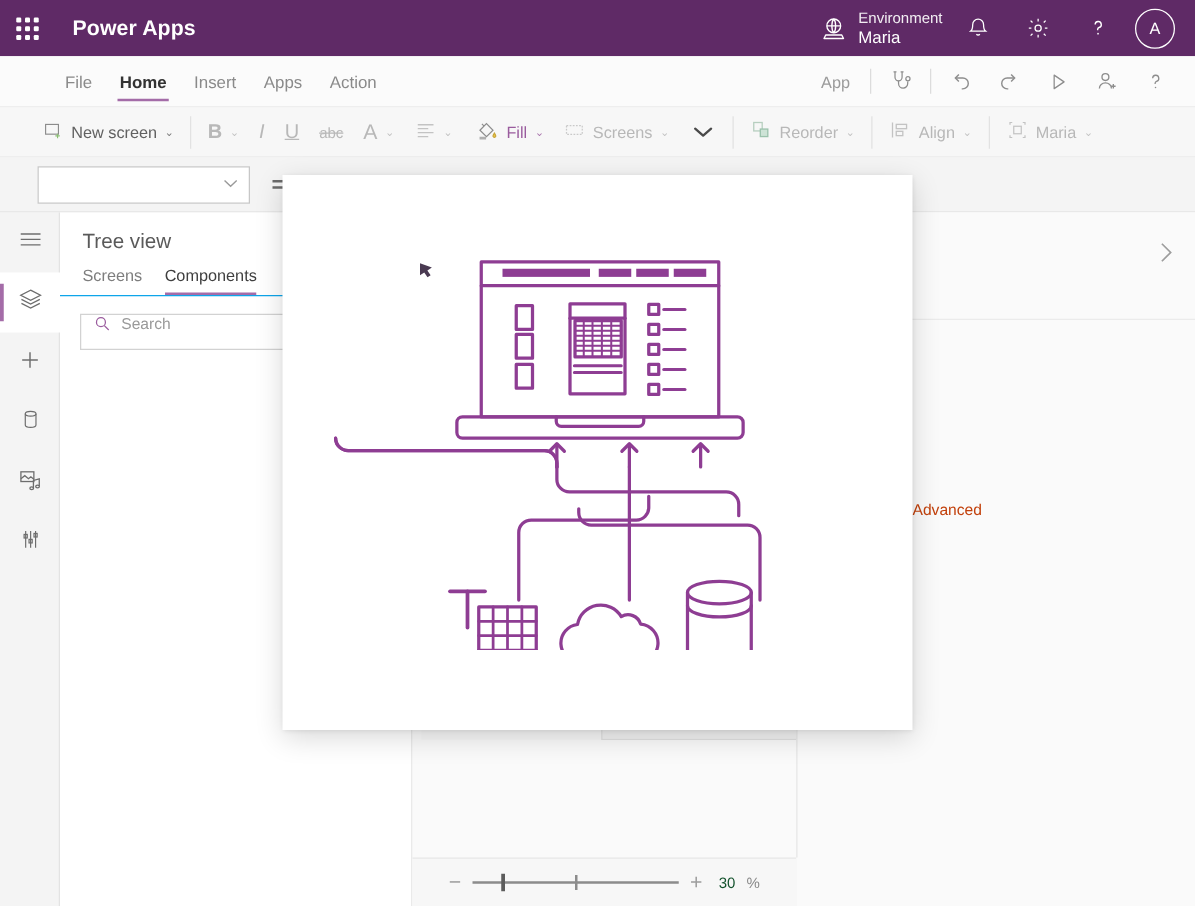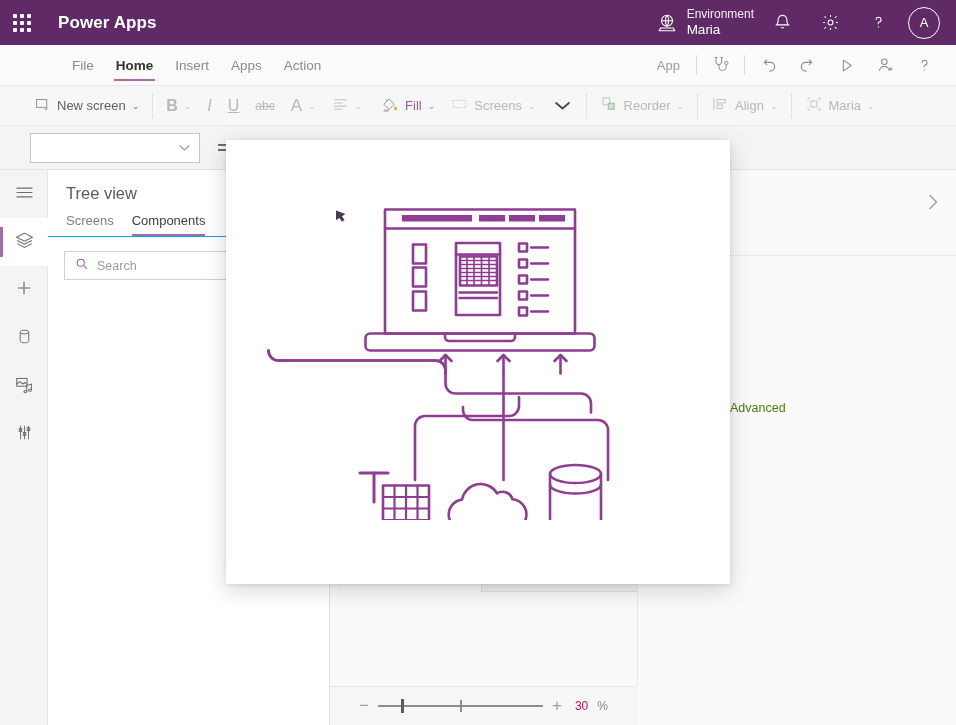--- a/index.html
+++ b/index.html
@@ -48,21 +48,21 @@
     display: flex; align-items: center; justify-content: center;
     font-size: 13px; cursor: pointer; margin-left: 6px; margin-right: 6px;
   }
 
   
   .menubar {
     position: absolute; left: 0; top: 45px; width: 956px; height: 41px;
     background: #fbfbfb; border-bottom: 1px solid #eaeaea;
     display: flex; align-items: center;
   }
-  .menu-items { display: flex; align-items: center; padding-left: 23px; gap: 2px; margin-left: 39px; }
+  .menu-items { display: flex; align-items: center; padding-left: 42px; gap: 2px; }
   .menu-item {
     font-size: 13.5px; color: #8a8a8a; padding: 11px 10px 10px 10px;
     cursor: pointer; position: relative; white-space: nowrap;
   }
   .menu-item.active { color: #333333; font-weight: bold; }
   .menu-item.active::after {
     content: ""; position: absolute; left: 8px; right: 8px; bottom: 2px;
     height: 2.2px; background: #a46ca8;
   }
   .menubar-spacer { flex: 1; }
@@ -138,40 +138,40 @@
     cursor: pointer; position: relative; white-space: nowrap;
   }
   .tree-tab.active { color: #3f3f3f; }
   .tree-tab.active::after {
     content: ""; position: absolute; left: 0; right: 0; bottom: 0;
     height: 2.2px; background: #a46ca8;
   }
   .search-wrap { padding: 14px 16px 0 16px; }
   .search-box {
     height: 29px; border: 1px solid #d2d2d2; background: #fff;
-    display: flex; align-items: center; gap: 8px; padding: 0 10px;
+    display: flex; align-items: flex-start; gap: 8px; padding: 0 10px;
   }
   .search-box .ph { font-size: 12.5px; color: #9a9a9a; }
 
   
   .canvasarea {
     position: absolute; left: 330px; top: 170px; width: 626px; height: 555px;
     background: #fafafa; overflow: hidden;
   }
   .rightpane {
     position: absolute; left: 637px; top: 170px; width: 319px; height: 555px;
     background: #fafafa; border-left: 1px solid #e6e6e6;
   }
   .rp-chevron {
     position: absolute; right: 16px; top: 22px; color: #9d9d9d;
     font-size: 17px; cursor: pointer; line-height: 1;
   }
   .rp-advanced {
     position: absolute; left: 92px; top: 231px;
-    font-size: 12.5px; color: #4d7c0f; cursor: pointer;
+    font-size: 12.5px; color: #c2410c; cursor: pointer;
   }
   .rp-tabsline {
     position: absolute; left: 0; right: 0; top: 85px; height: 1px; background: #ebebeb;
   }
   .canvas-stage {
     position: absolute; left: 7px; top: 0px; width: 609px; height: 516px;
   }
   .canvas-screen {
     position: absolute; left: 144px; top: 8px; width: 283px; height: 414px;
     background: linear-gradient(#e3e3e3, #f0f0f0 55%, #f1f1f1);
@@ -200,21 +200,21 @@
   .zoom-slider { position: relative; width: 165px; height: 14px; cursor: pointer; }
   .zs-track {
     position: absolute; left: 0; right: 0; top: 6px; height: 2px; background: #8c8c8c;
   }
   .zs-tick {
     position: absolute; left: 50%; top: 1px; width: 2px; height: 12px; background: #8c8c8c;
   }
   .zs-thumb {
     position: absolute; left: 14%; top: 0px; width: 3px; height: 14px; background: #5c5c5c;
   }
-  .zb-val { font-size: 12px; color: #be185d; margin-left: 4px; }
+  .zb-val { font-size: 12px; color: #14532d; margin-left: 4px; }
   .zb-pct { font-size: 12px; color: #8a8a8a; }
   .zoom-right-fill {
     position: absolute; left: 637px; top: 686px; width: 319px; height: 39px; background: #fafafa;
   }
 
   
   .modal-layer { position: absolute; left: 0; top: 0; width: 956px; height: 725px; pointer-events: none; }
   .modal {
     position: absolute; left: 226px; top: 140px; width: 504px; height: 444px;
     background: #ffffff; pointer-events: auto;

